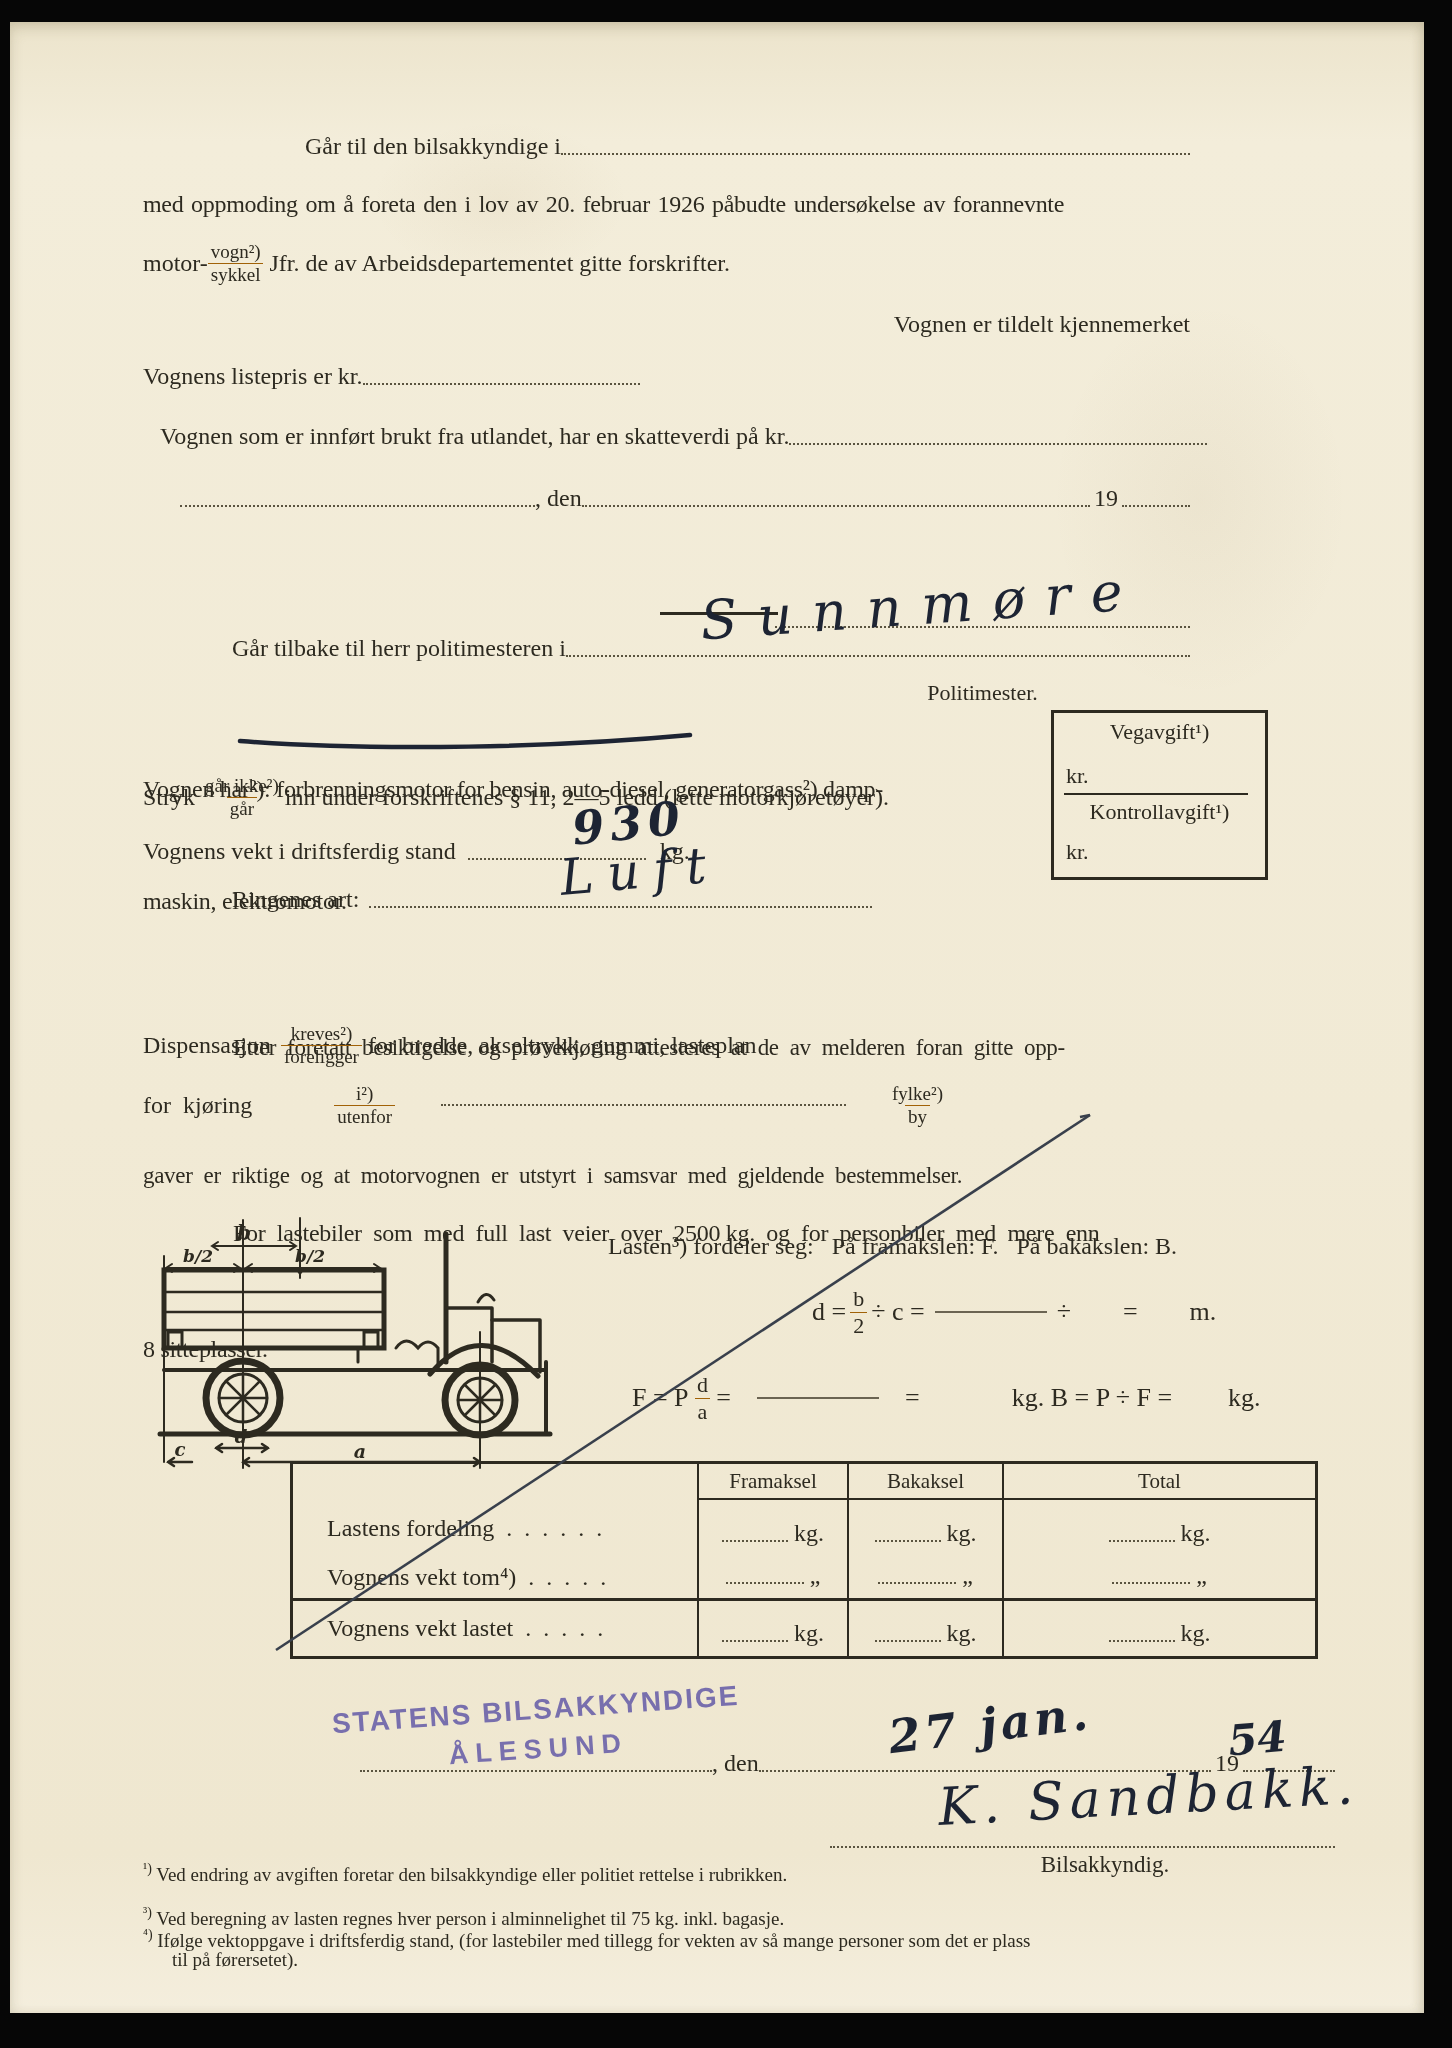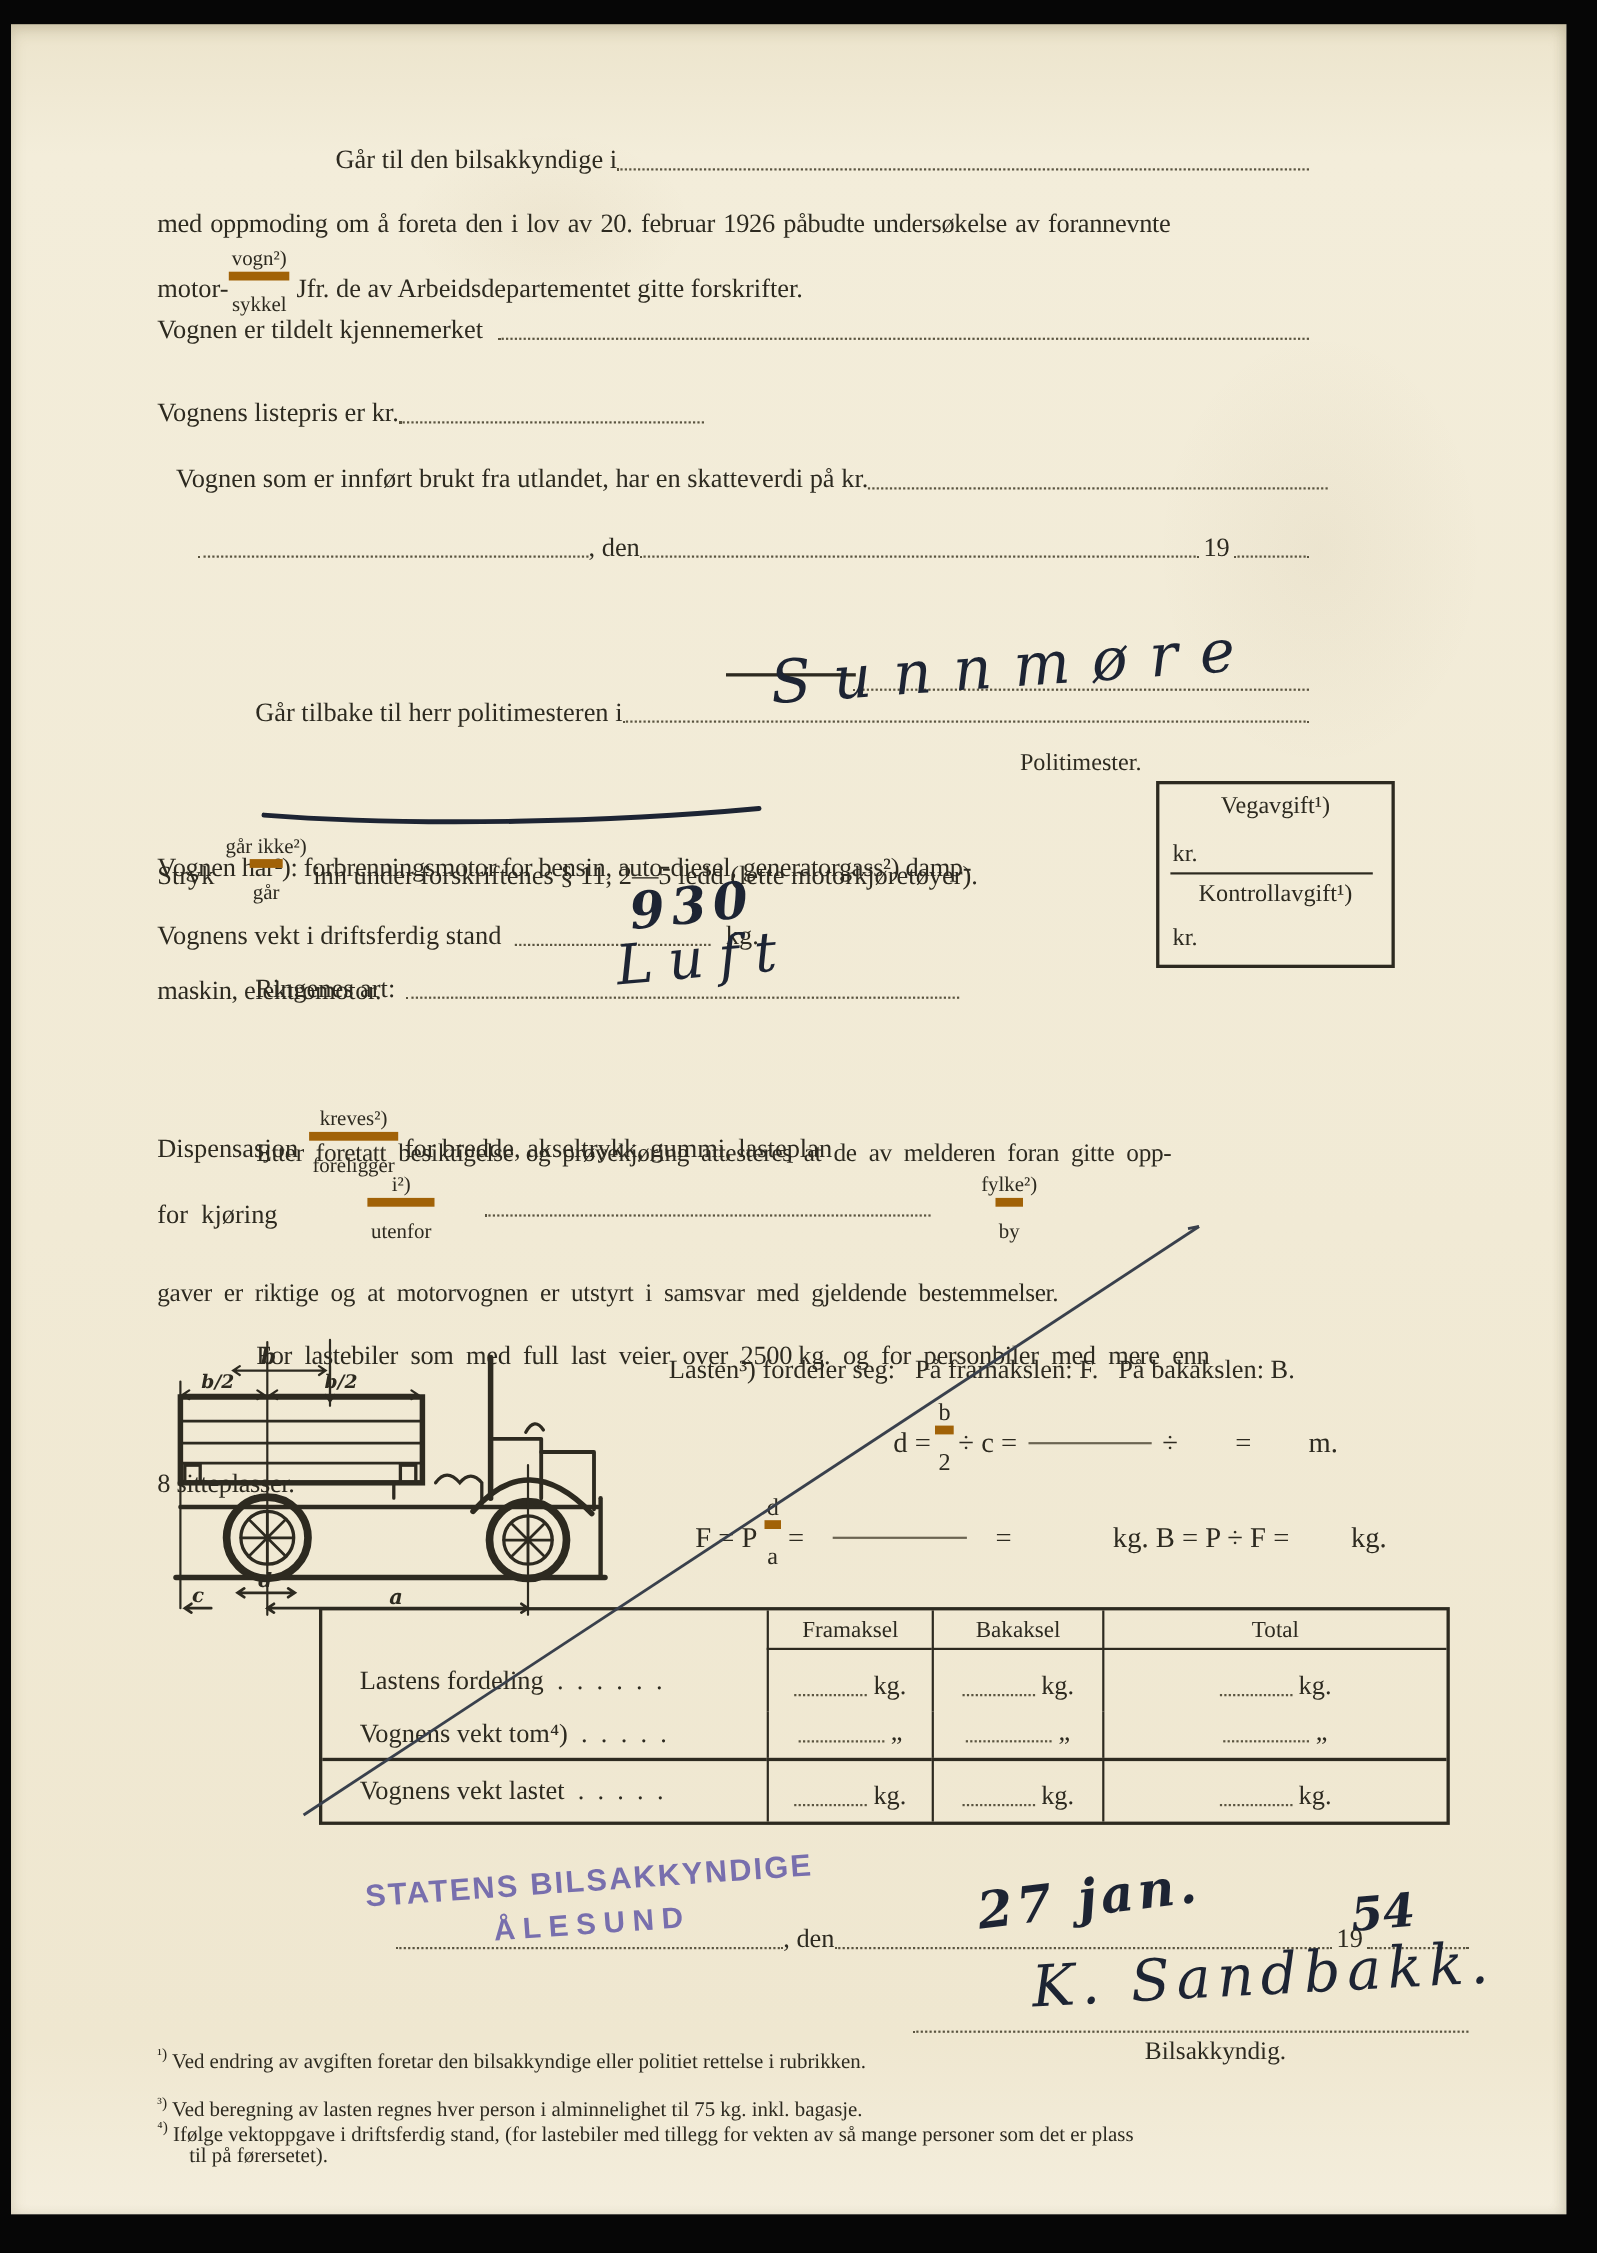--- a/index.html
+++ b/index.html
@@ -11,21 +11,21 @@
   .stain{position:absolute;border-radius:50%;pointer-events:none;}
   .row{position:absolute;display:flex;align-items:flex-end;white-space:pre;font-size:24px;}
   .crow{position:absolute;display:flex;align-items:center;white-space:pre;font-size:24px;}
   .abs{position:absolute;white-space:pre;}
   .dot{border-bottom:2px dotted #5a5440;height:5px;margin-bottom:5px;}
   .dotm{border-bottom:2px dotted #5a5440;height:0;}
   .solm{border-bottom:2px solid #6b6452;height:0;}
   .grow{flex:1;}
   .fit{letter-spacing:-0.3px;}
   .frac{display:inline-flex;flex-direction:column;align-items:center;font-size:19px;line-height:1.15;text-align:center;}
-  .frac .fd{border-top:8px solid #a16207;padding:12px 3px;}
+  .frac .fd{border-top:1px solid #a16207;padding:0 3px;}
   .hand{position:absolute;font-family:"DejaVu Serif",serif;font-style:italic;color:#1d2433;white-space:pre;}
   .sup{font-size:14px;vertical-align:8px;}
   #vegavgift-box{position:absolute;left:1051px;top:710px;width:211px;height:164px;border:3px solid #2d2a20;font-size:22px;}
   #vegavgift-box .bt{position:absolute;left:0;right:0;top:6px;text-align:center;}
   #vegavgift-box .k1{position:absolute;left:12px;top:50px;}
   #vegavgift-box .dv{position:absolute;left:10px;top:80px;width:184px;border-bottom:2px solid #2d2a20;}
   #vegavgift-box .bt2{position:absolute;left:0;right:0;top:86px;text-align:center;}
   #vegavgift-box .k2{position:absolute;left:12px;top:126px;}
   #load-table{position:absolute;left:290px;top:1461px;width:1028px;height:198px;border:3px solid #2d2a20;
               display:grid;grid-template-columns:404px 150px 155px 1fr;grid-template-rows:36px 56px 42px 1fr;
@@ -54,21 +54,21 @@
   <div class="row" style="left:305px;top:133px;width:885px;">
     <span>Går til den bilsakkyndige i</span><span class="dot grow"></span>
   </div>
 
   <div class="abs fit" style="left:143px;top:191px;word-spacing:2px;font-size:24px;">med oppmoding om å foreta den i lov av 20. februar 1926 påbudte undersøkelse av forannevnte</div>
 
   <div class="crow" style="left:143px;top:236px;height:54px;">
     <span>motor-</span><span class="frac"><span>vogn²)</span><span class="fd">sykkel</span></span><span> Jfr. de av Arbeidsdepartementet gitte forskrifter.</span>
   </div>
 
-  <div class="row" style="left:143px;top:287px;width:1047px;">
+  <div class="row" style="left:143px;top:311px;width:1047px;flex-direction:column;">
     <span>Vognen er tildelt kjennemerket</span><span style="width:14px;"></span><span class="dot grow"></span>
   </div>
 
   <div class="row" style="left:143px;top:363px;width:497px;">
     <span>Vognens listepris er kr.</span><span class="dot grow"></span>
   </div>
 
   <div class="row" style="left:160px;top:423px;width:1047px;">
     <span>Vognen som er innført brukt fra utlandet, har en skatteverdi på kr.</span><span class="dot grow"></span>
   </div>

